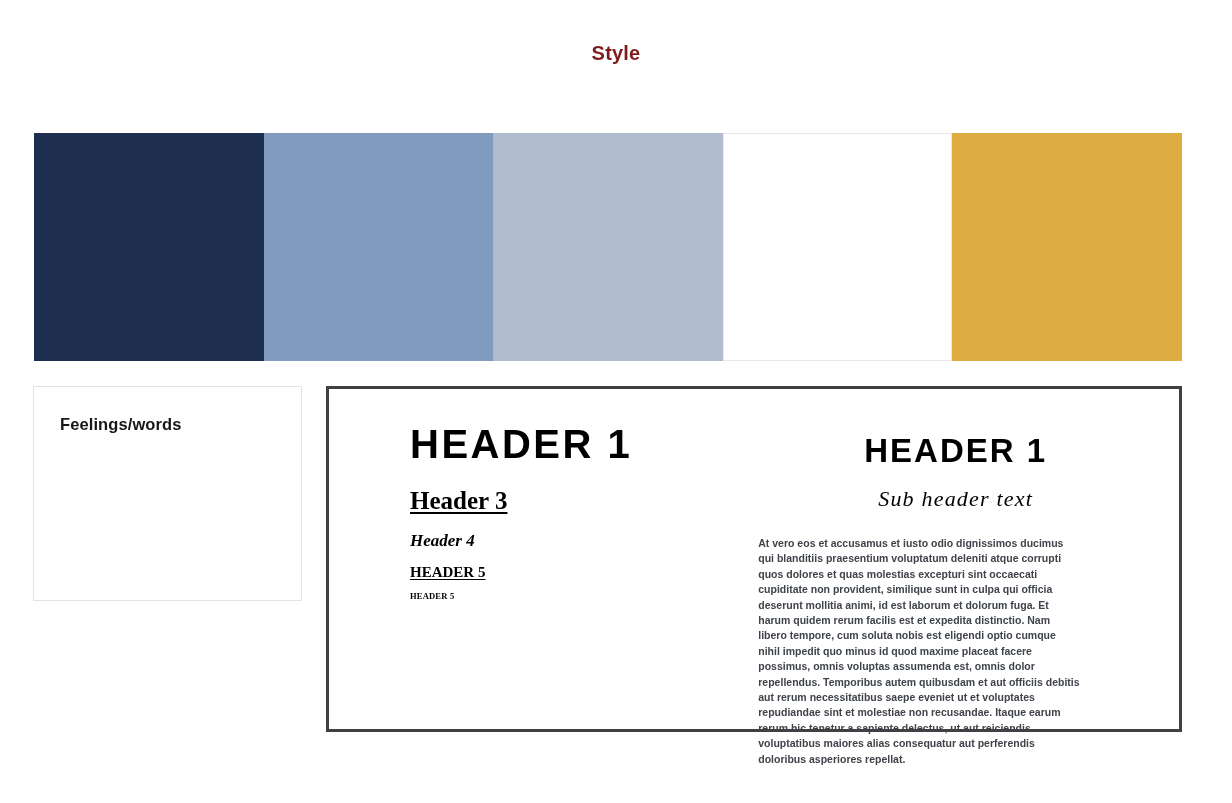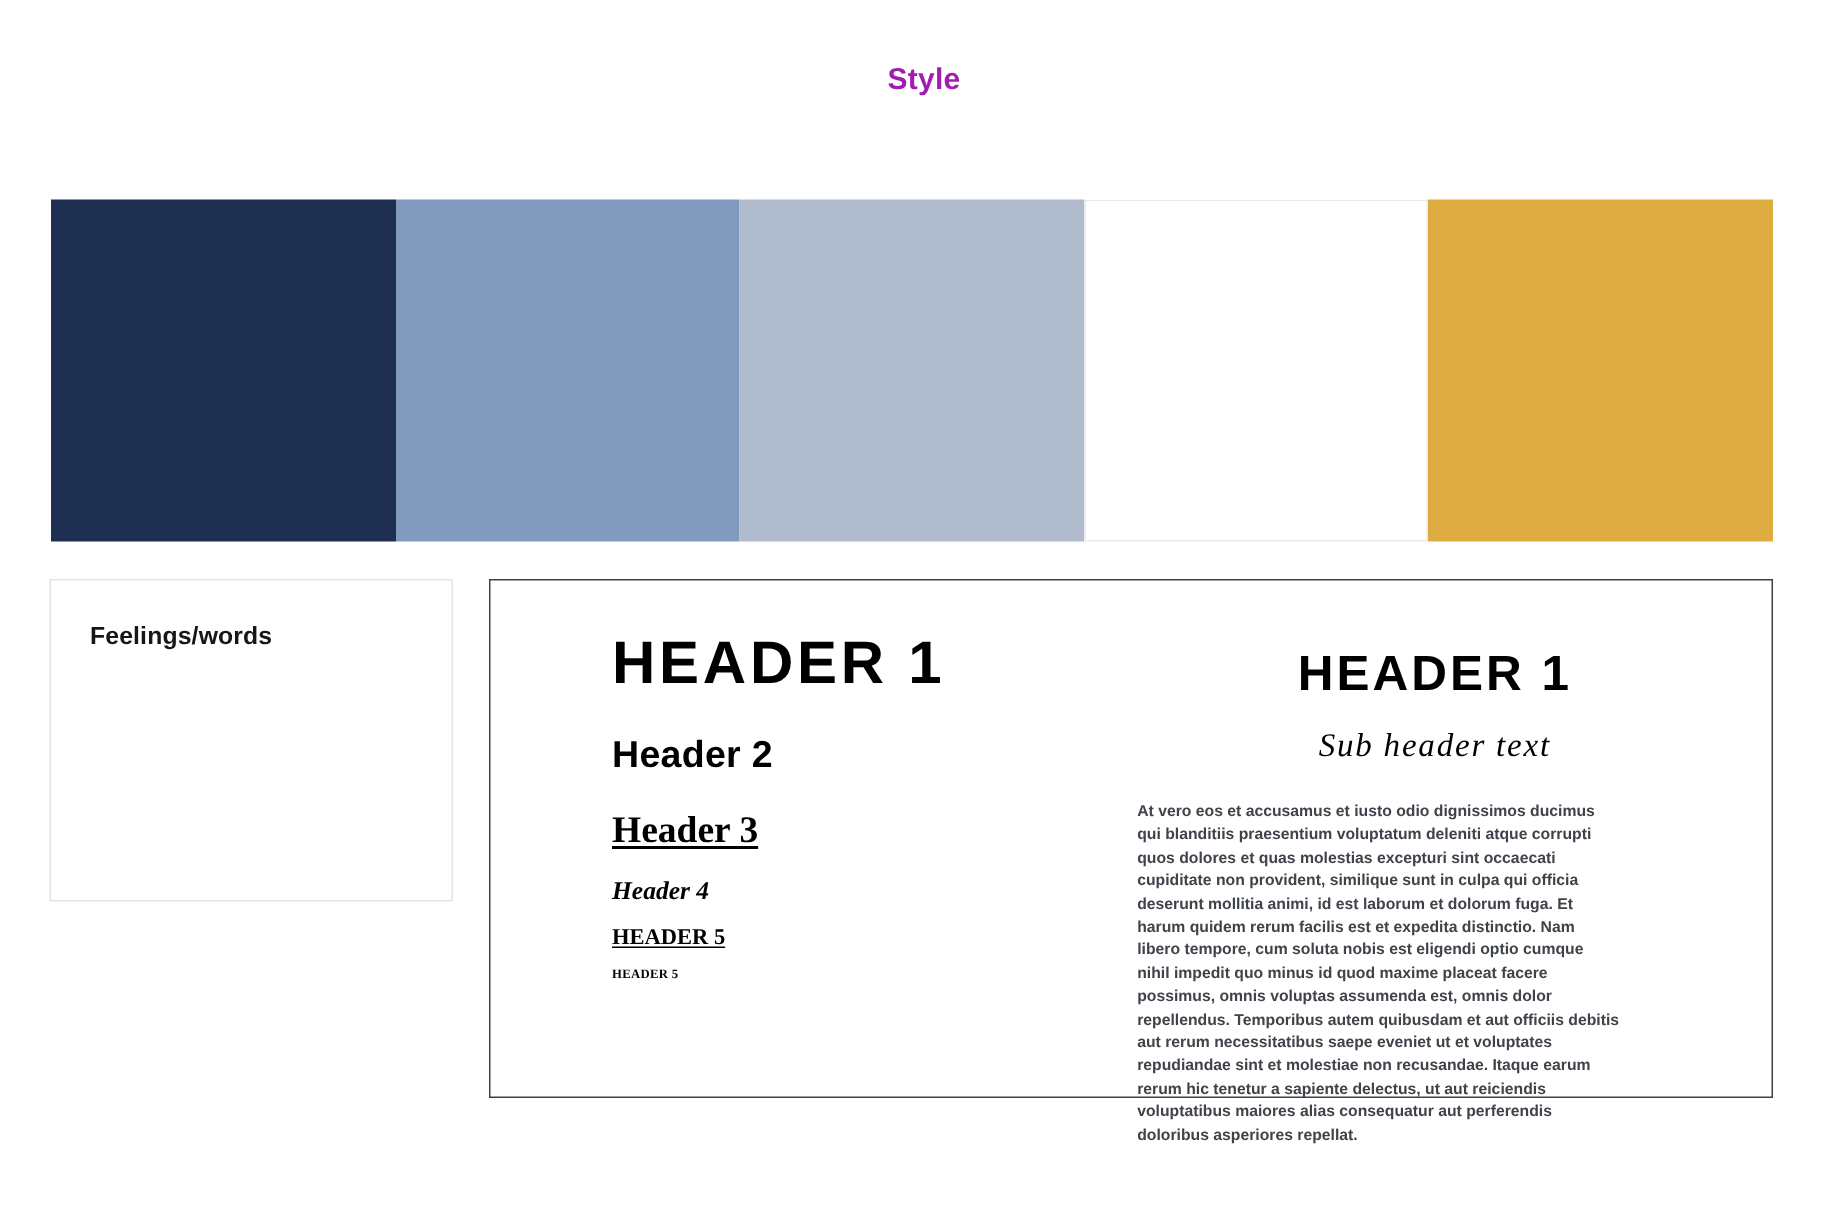--- a/index.html
+++ b/index.html
@@ -75,21 +75,21 @@
     color: #4a4f57;
     padding-left: 3px;
   }
 
   .type-panel {
     position: absolute;
     left: 326px;
     top: 386px;
     width: 856px;
     height: 346px;
-    border: 1px solid #404040;
+    border: 3px solid #404040;
     background: #fff;
     box-sizing: border-box;
   }
   .type-cols {
     display: flex;
     height: 100%;
     box-sizing: border-box;
     padding: 34px 0 0 0;
   }
   .type-col-left {
@@ -180,39 +180,38 @@
     color: #3f434a;
     text-align: left;
     margin: 24px 0 0 6px;
     width: 322px;
     font-weight: bold;
   }
 </style>
 </head>
 <body style="background: rgb(255, 255, 255);">
 
-<div class="page-title" style="color: #a21caf;">Style</div>
+<div class="page-title" style="color: #7f1d1d;">Style</div>
 
 <div class="palette">
   <div class="swatch" style="background: rgb(29, 46, 80);"></div>
   <div class="swatch" style="background: rgb(128, 155, 190);"></div>
   <div class="swatch" style="background: rgb(176, 188, 206);"></div>
   <div class="swatch bordered" style="background: rgb(255, 255, 255);"></div>
   <div class="swatch" style="background: rgb(223, 172, 65);"></div>
 </div>
 
 <div class="feelings-card">
   <div class="feelings-title">Feelings/words</div>
 </div>
 
 <div class="type-panel">
   <div class="type-cols">
     <div class="type-col-left">
       <div class="h1-sample">HEADER 1</div>
-      <div class="h2-sample">Header 2</div>
       <div class="h3-sample">Header 3</div>
       <div class="h4-sample">Header 4</div>
       <div class="h5-sample">HEADER 5</div>
       <div class="h6-sample">HEADER 5</div>
     </div>
     <div class="type-col-right">
       <div class="h1-right">HEADER 1</div>
       <div class="subheader-right">Sub header text</div>
       <div class="body-right">At vero eos et accusamus et iusto odio dignissimos ducimus qui blanditiis praesentium voluptatum deleniti atque corrupti quos dolores et quas molestias excepturi sint occaecati cupiditate non provident, similique sunt in culpa qui officia deserunt mollitia animi, id est laborum et dolorum fuga. Et harum quidem rerum facilis est et expedita distinctio. Nam libero tempore, cum soluta nobis est eligendi optio cumque nihil impedit quo minus id quod maxime placeat facere possimus, omnis voluptas assumenda est, omnis dolor repellendus. Temporibus autem quibusdam et aut officiis debitis aut rerum necessitatibus saepe eveniet ut et voluptates repudiandae sint et molestiae non recusandae. Itaque earum rerum hic tenetur a sapiente delectus, ut aut reiciendis voluptatibus maiores alias consequatur aut perferendis doloribus asperiores repellat.</div>
     </div>

